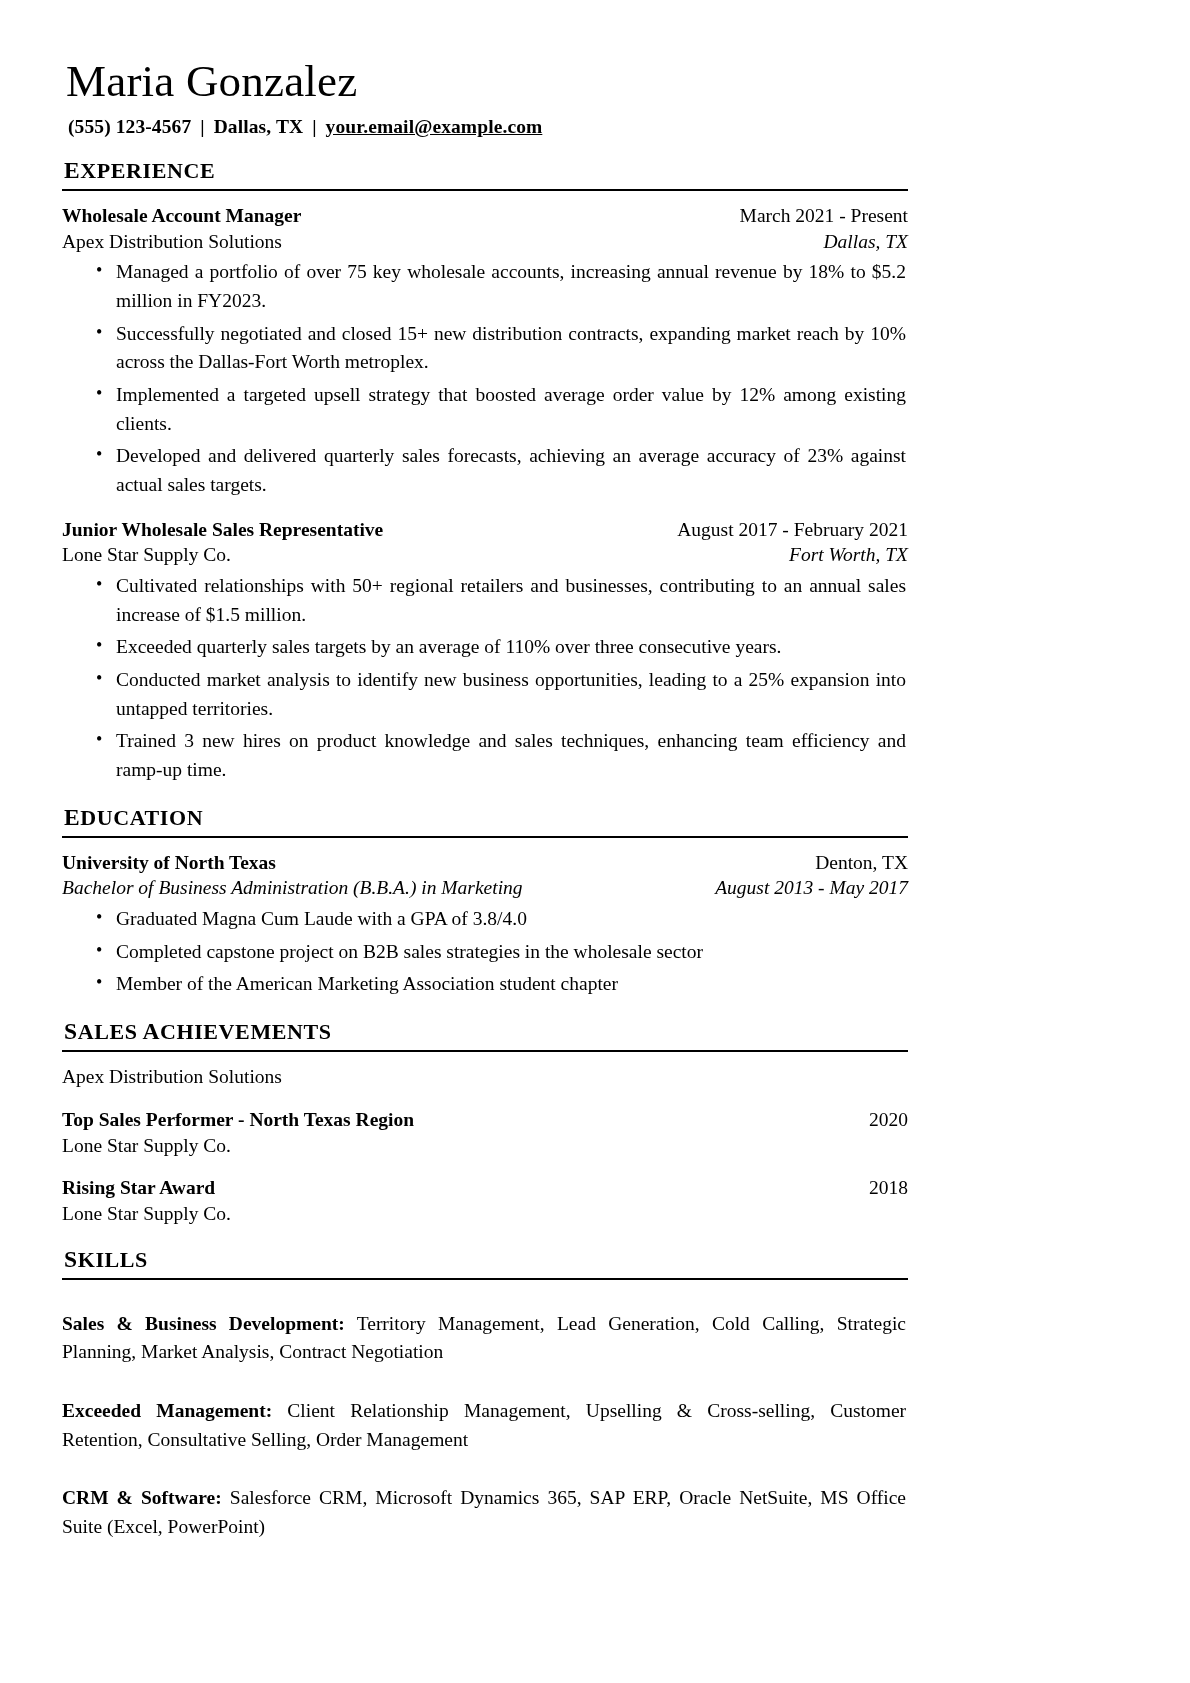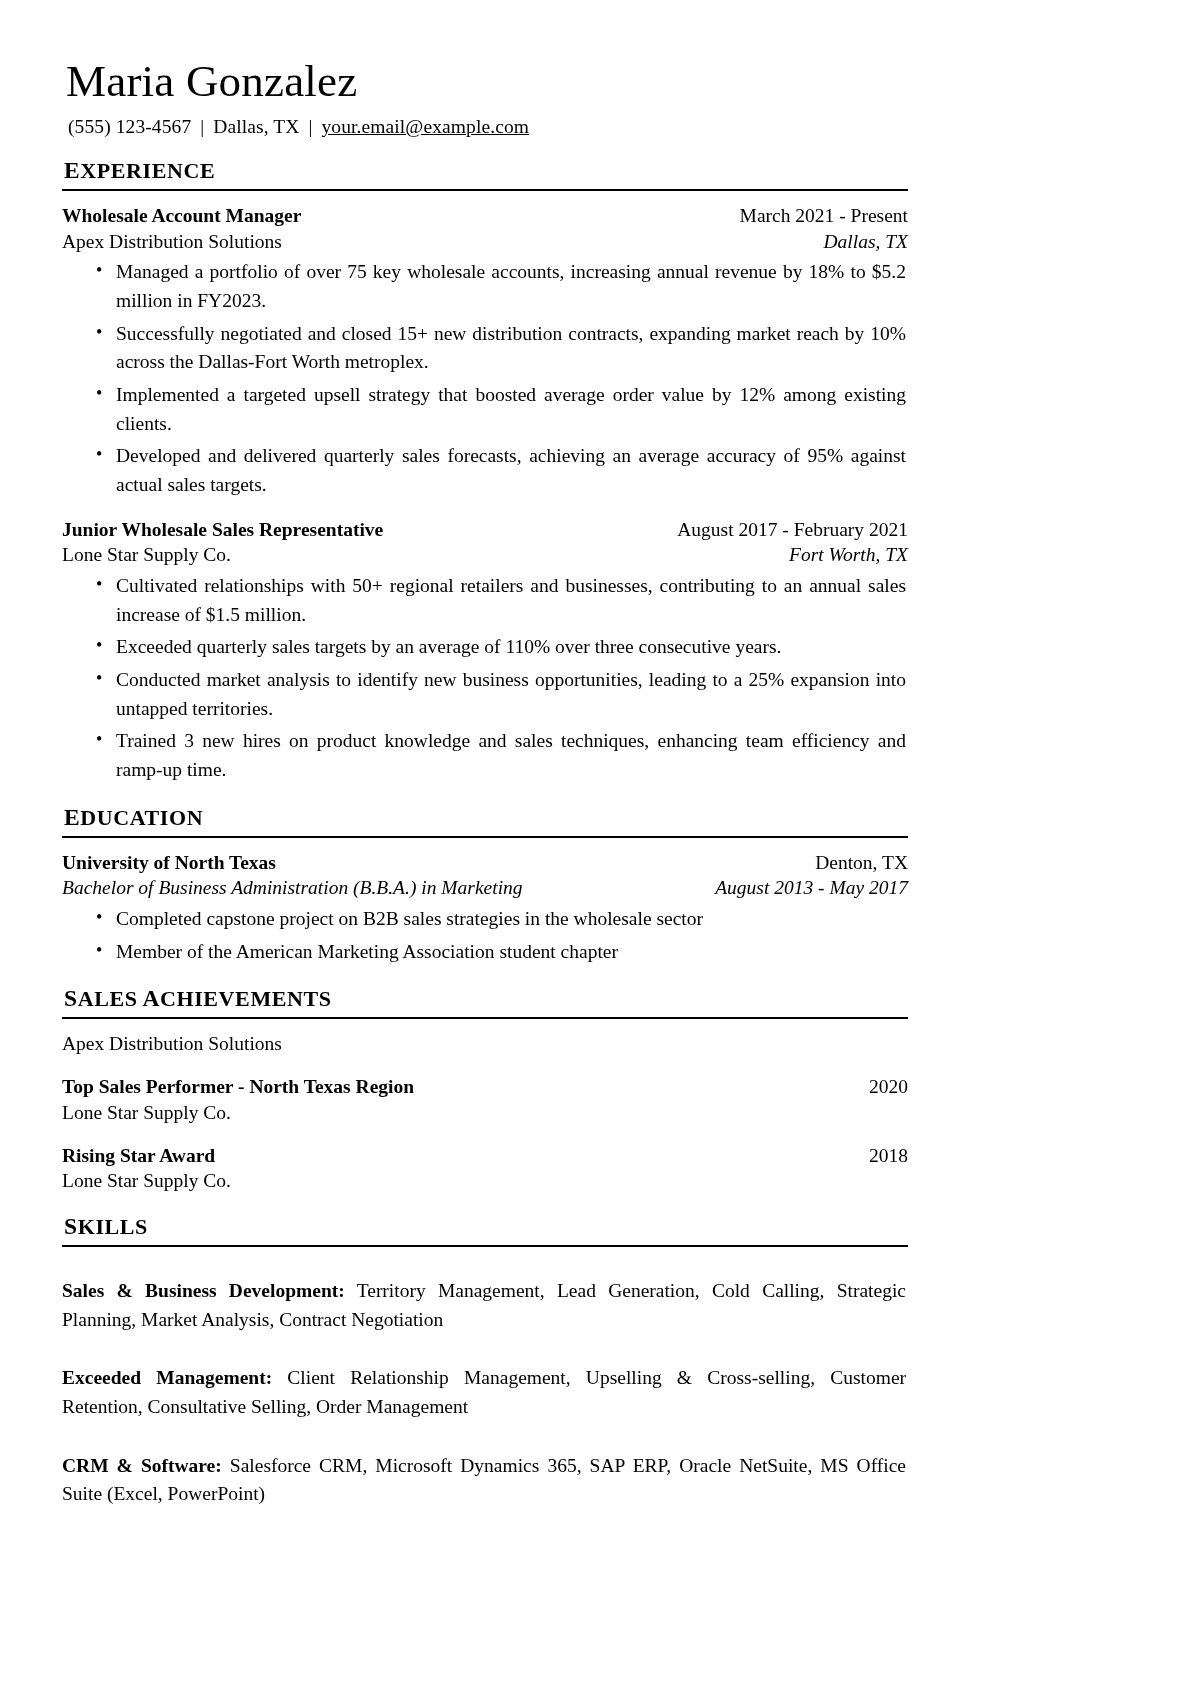--- a/index.html
+++ b/index.html
@@ -26,20 +26,21 @@
     font-size: 45px;
     line-height: 1.04;
     font-weight: normal;
     letter-spacing: 0.2px;
     margin: 14px 0 0 4px;
   }
   .contact {
     font-size: 19.5px;
     margin: 11px 0 0 6px;
     letter-spacing: 0.1px;
+    font-weight: bold;
   }
   .contact .sep {
     padding: 0 9px;
   }
   .contact .email {
     text-decoration: underline;
   }
 
   
   .section {
@@ -162,21 +163,21 @@
         <span class="right">March 2021 - Present</span>
       </div>
       <div class="row">
         <span class="left">Apex Distribution Solutions</span>
         <span class="right italic">Dallas, TX</span>
       </div>
       <ul class="bullets">
         <li>Managed a portfolio of over 75 key wholesale accounts, increasing annual revenue by 18% to $5.2 million in FY2023.</li>
         <li>Successfully negotiated and closed 15+ new distribution contracts, expanding market reach by 10% across the Dallas-Fort Worth metroplex.</li>
         <li>Implemented a targeted upsell strategy that boosted average order value by 12% among existing clients.</li>
-        <li>Developed and delivered quarterly sales forecasts, achieving an average accuracy of 95% against actual sales targets.</li>
+        <li>Developed and delivered quarterly sales forecasts, achieving an average accuracy of 23% against actual sales targets.</li>
       </ul>
     </div>
 
     <div class="entry">
       <div class="row">
         <span class="left bold">Junior Wholesale Sales Representative</span>
         <span class="right">August 2017 - February 2021</span>
       </div>
       <div class="row">
         <span class="left">Lone Star Supply Co.</span>
@@ -198,20 +199,21 @@
     <div class="entry">
       <div class="row">
         <span class="left bold">University of North Texas</span>
         <span class="right">Denton, TX</span>
       </div>
       <div class="row">
         <span class="left italic">Bachelor of Business Administration (B.B.A.) in Marketing</span>
         <span class="right italic">August 2013 - May 2017</span>
       </div>
       <ul class="bullets">
+        <li>Graduated Magna Cum Laude with a GPA of 3.8/4.0</li>
         <li>Completed capstone project on B2B sales strategies in the wholesale sector</li>
         <li>Member of the American Marketing Association student chapter</li>
       </ul>
     </div>
   </div>
 
   <div class="section">
     <div class="section-title sc"><span class="cap">S</span><span class="sm">ALES</span> <span class="cap">A</span><span class="sm">CHIEVEMENTS</span></div>
     <hr class="rule">
 

